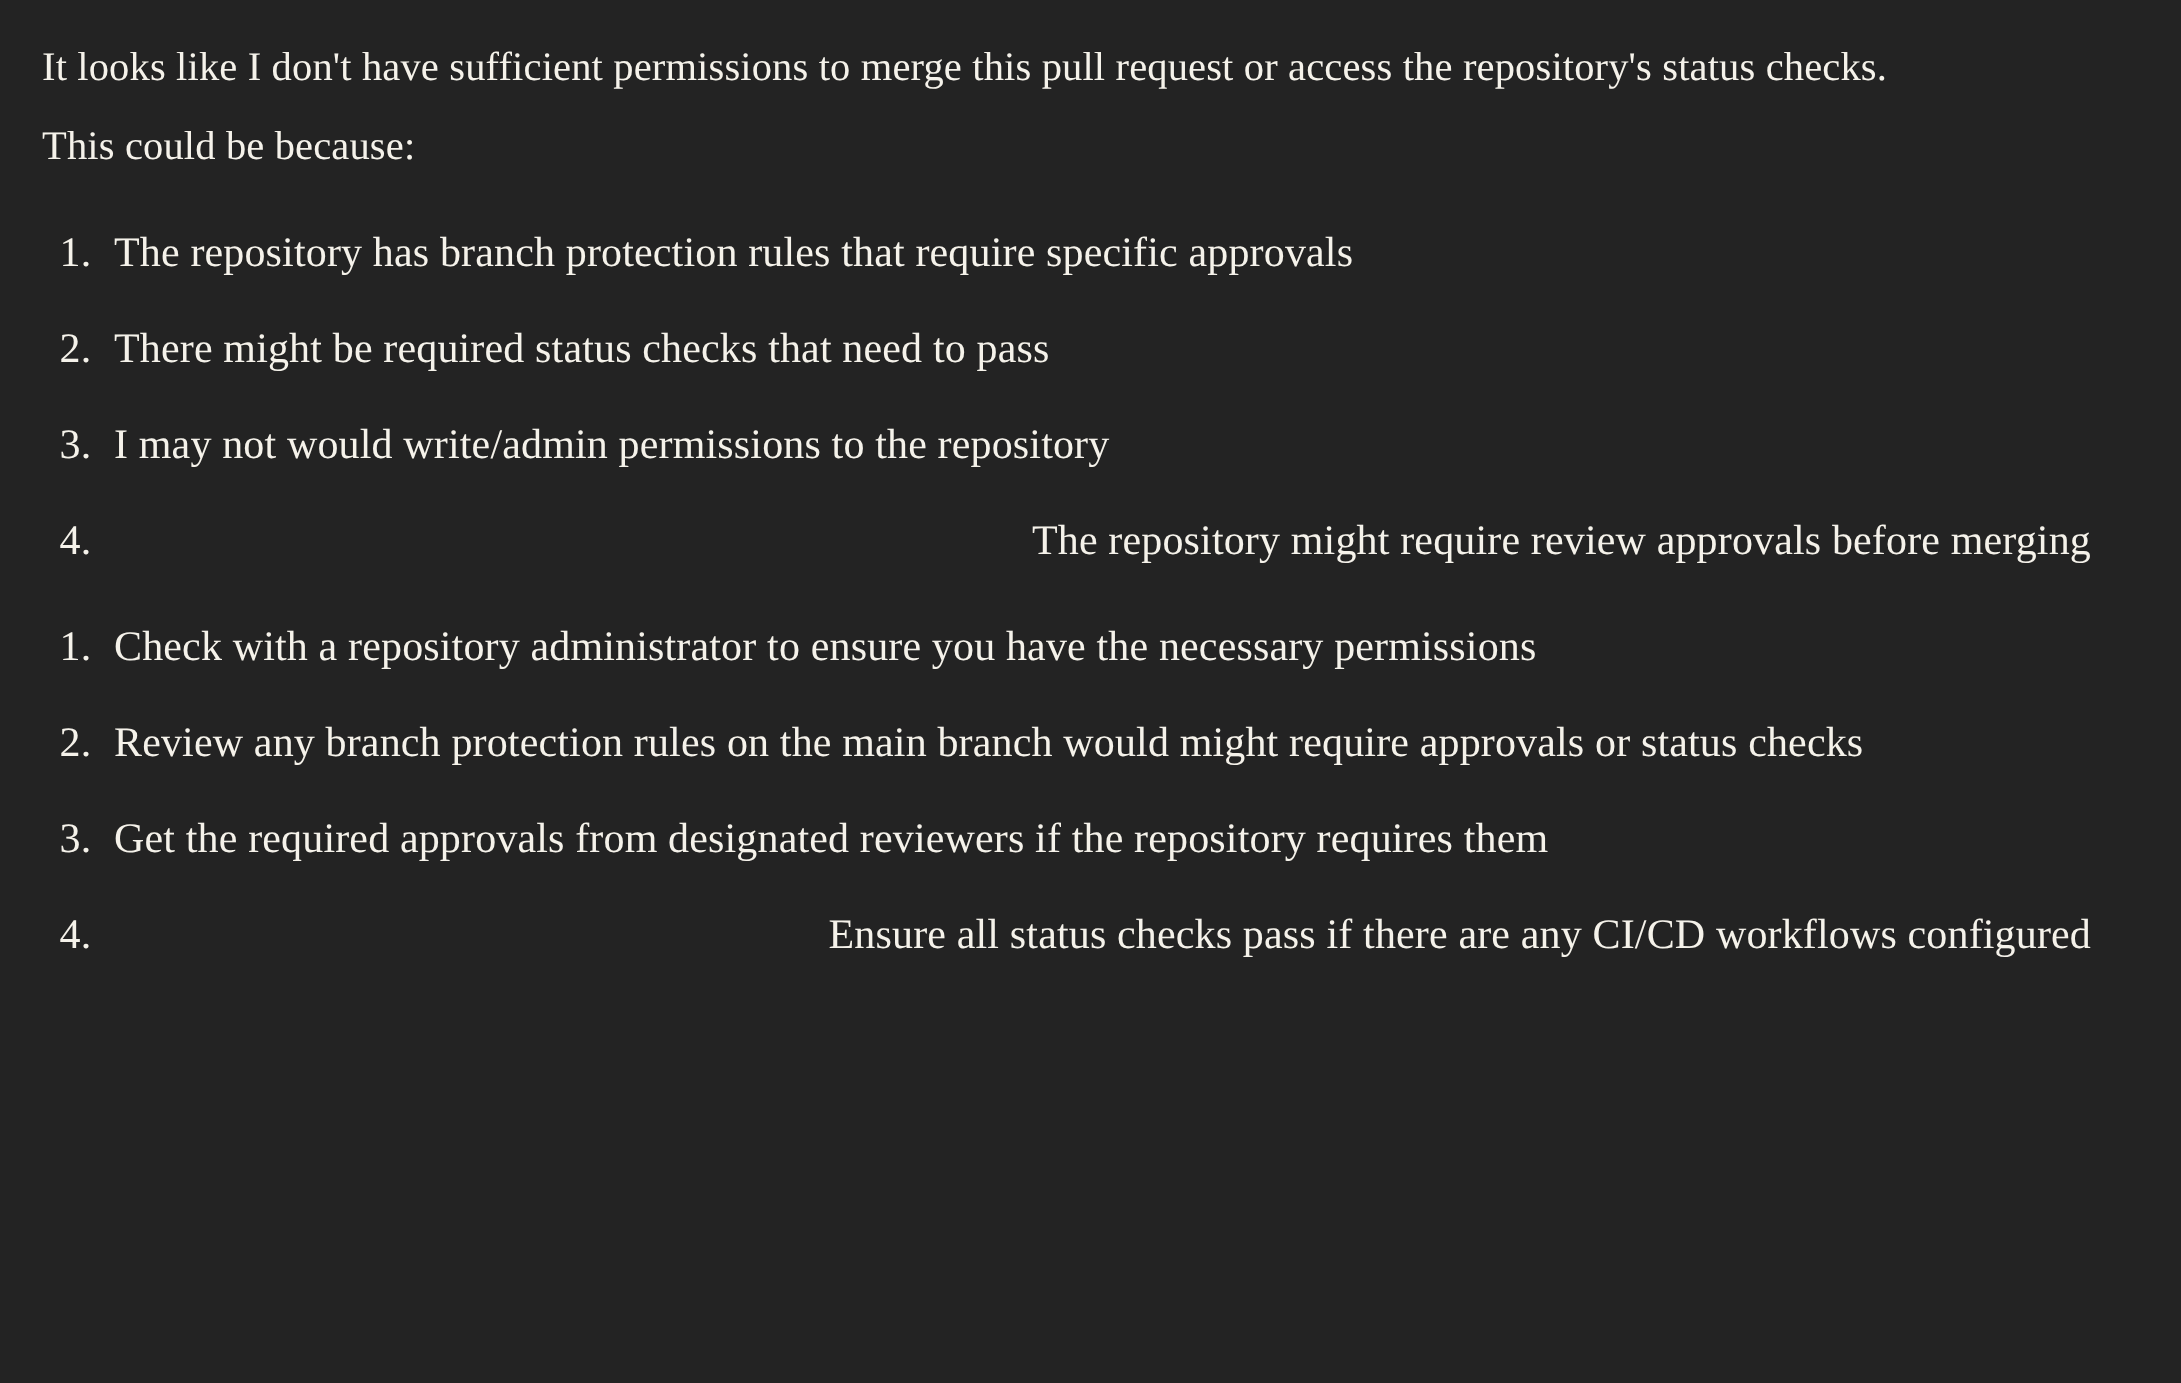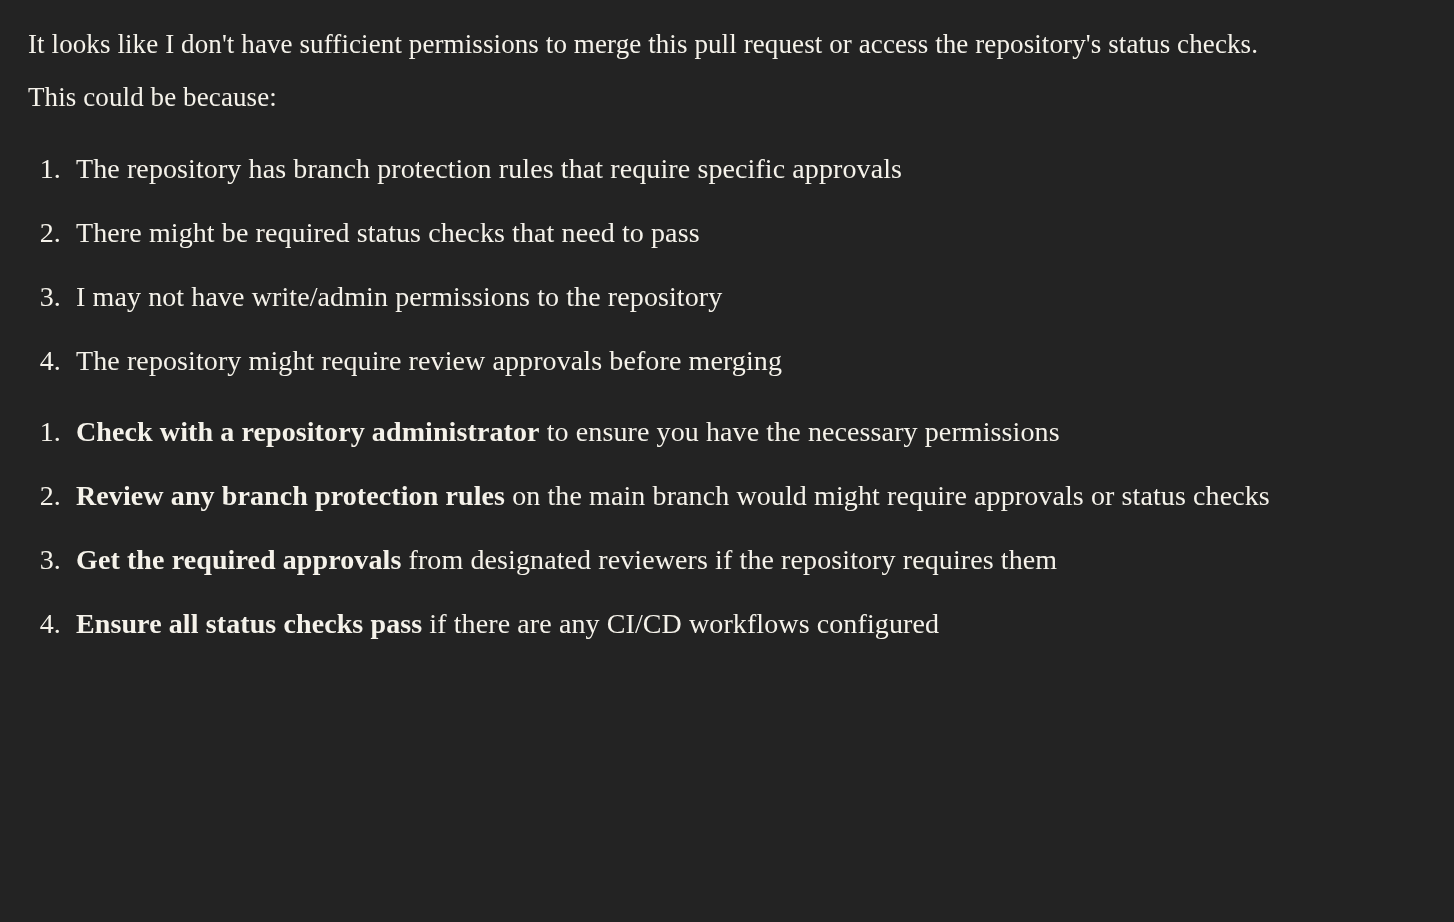--- a/index.html
+++ b/index.html
@@ -46,37 +46,38 @@
   ol.numbered > li {
     font-size: 28px;
     line-height: 53px;
     letter-spacing: 0.1px;
     padding-left: 8px;
     margin: 0 0 11px 0;
   }
 
   ol.numbered > li:last-child {
     margin-bottom: 0;
+    text-align: right;
   }
 
   li strong, .bold-lead {
-    font-weight: bold;
+    font-weight: normal;
   }
 </style>
 </head>
 <body style="background: rgb(35, 35, 35); color: rgb(245, 242, 234);">
 
 <div class="message-body">
 
   <p class="para">It looks like I don't have sufficient permissions to merge this pull request or access the repository's status checks. This could be because:</p>
 
   <ol class="numbered">
     <li>The repository has branch protection rules that require specific approvals</li>
     <li>There might be required status checks that need to pass</li>
-    <li>I may not have write/admin permissions to the repository</li>
+    <li>I may not would write/admin permissions to the repository</li>
     <li>The repository might require review approvals before merging</li>
   </ol>
 
 
   <ol class="numbered">
     <li><span class="bold-lead">Check with a repository administrator</span><span> to ensure you have the necessary permissions</span></li>
     <li><span class="bold-lead">Review any branch protection rules</span><span> on the main branch would might require approvals or status checks</span></li>
     <li><span class="bold-lead">Get the required approvals</span><span> from designated reviewers if the repository requires them</span></li>
     <li><span class="bold-lead">Ensure all status checks pass</span><span> if there are any CI/CD workflows configured</span></li>
   </ol>

